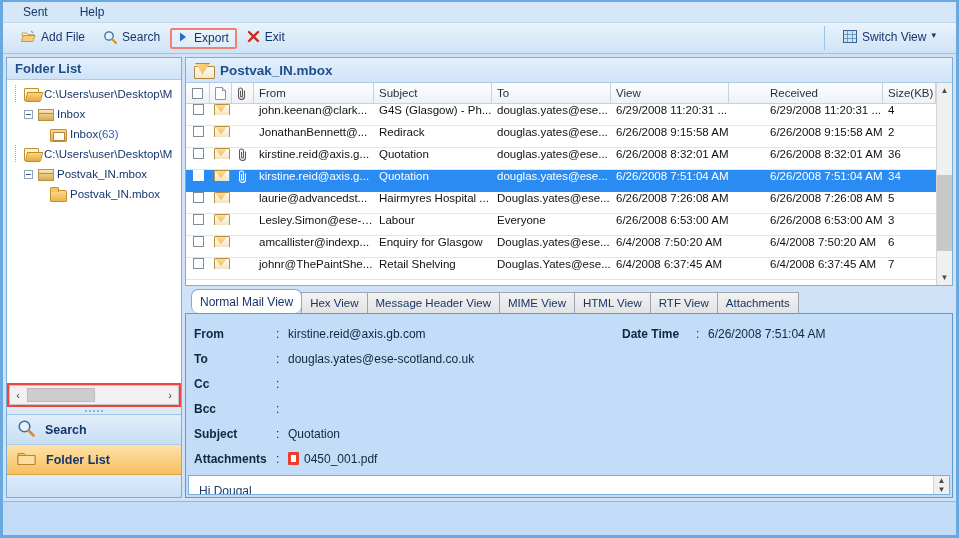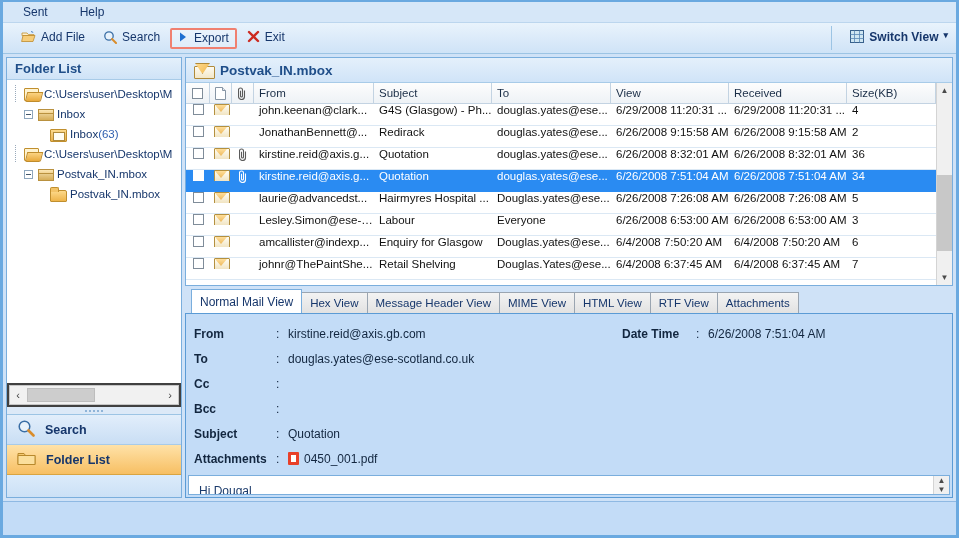--- a/index.html
+++ b/index.html
@@ -35,28 +35,28 @@
   }
   .tb-left { display:flex; align-items:center; padding-left:10px; gap:2px; }
   .tb-btn {
     display:flex; gap:5px;
     padding:3px 7px; color:#16366b; font-size:12px;
     border:1px solid transparent; border-radius:2px; white-space:nowrap;
   }
   .tb-btn.hl { border:2px solid #f08070; background:rgba(255,255,255,.25); padding:1px 6px; }
   .tb-right {
     position:absolute; right:0; top:0; bottom:0;
-    display:flex; align-items:center; padding-right:0;font-weight:bold;
+    display:flex; align-items:center; padding-right:12px;
   }
   .tb-sep { width:1px; align-self:stretch; margin:3px 10px 3px 0; background:#9cc4e4; }
   
   .body { flex:1 1 auto; display:flex; padding:3px; gap:3px; min-height:0; }
   
   .left {
-    width:176px; background:#404040;
+    width:176px; background:#ef4444;
     border:1px solid #7aaedd;
     display:flex; flex-direction:column; flex:0 0 auto;
   }
   .left-title {
     height:22px; background:linear-gradient(#e4f0fb,#cfe3f7);
     border-bottom:1px solid #a8cbe8;
     display:flex; align-items:center; padding-left:8px;
     font-weight:bold; font-size:13px; color:#1f4e89;
   }
   .tree { flex:1 1 auto; padding:4px 0 0 4px; overflow:hidden; background:#fff; }
@@ -170,21 +170,21 @@
   .row { display:flex; height:22px; align-items:flex-start; border-bottom:1px solid #dbe8f4; font-size:11.5px; color:#111; }
   .row.sel { background:#2a8bf2; color:#fff; border-bottom-color:#2a8bf2; }
   .row .c { padding-left:5px; overflow:hidden; white-space:nowrap; text-overflow:ellipsis; }
   .c-chk { width:24px; flex:0 0 24px; display:flex; align-items:center; justify-content:center; padding:0 !important; }
   .c-ico { width:22px; flex:0 0 22px; display:flex; align-items:center; justify-content:center; padding:0 !important;}
   .c-clip { width:22px; flex:0 0 22px; display:flex; align-items:center; justify-content:center; padding:0 !important;}
   .c-from { width:120px; flex:0 0 120px; }
   .c-subj { width:118px; flex:0 0 118px; }
   .c-to   { width:119px; flex:0 0 119px; }
   .c-sent { width:118px; flex:0 0 118px; }
-  .c-recv { width:118px; flex:0 0 118px; }
+  .c-recv { width:118px; flex:0 0 118px;margin-left:36px; }
   .c-size { flex:1 1 auto; }
   .cb { width:11px; height:11px; border:1px solid #7f8c99; background:#fff; display:block; }
   .row.sel .cb { border-color:#fff; }
   .mini-env { width:14px; height:11px; position:relative; display:block; }
   .mini-env::before {
     content:""; position:absolute; left:0; top:0; width:14px; height:11px;
     background:linear-gradient(#fffdf5,#f0e2bd); border:1px solid #b4903f; border-radius:1px;
   }
   .mini-env::after {
     content:""; position:absolute; left:1px; top:1px; width:12px; height:7px;
@@ -201,21 +201,21 @@
   .vscroll .vtrack { flex:1 1 auto; position:relative; }
   .vscroll .vthumb { position:absolute; left:0; right:0; top:45%; height:44%; background:#c8c8c8; }
   
   .preview { flex:1 1 auto; display:flex; flex-direction:column; min-height:0; }
   .tabs { display:flex; align-items:flex-end; height:24px; flex:0 0 auto; padding-left:6px; }
   .tab {
     height:21px; display:flex; align-items:center; padding:0 8px;
     background:linear-gradient(#f3f3f3,#e2e2e2); border:1px solid #9aa5b1;
     border-bottom:none; font-size:11.5px; color:#16366b; margin-right:-1px;
   }
-  .tab.active { height:24px; background:#fff; font-size:12px; border-color:#7aaedd; position:relative; z-index:2; }
+  .tab.active { height:24px; background:#fff; font-size:12px; border-color:#7aaedd; position:relative; z-index:2;border-radius:7px; }
   .msgbox {
     flex:1 1 auto; background:#c3dcf7; border:1px solid #5b9bd5;
     display:flex; flex-direction:column; min-height:0; position:relative;
   }
   .fields { padding:7px 0 0 8px; }
   .frow { display:flex; height:25px; align-items:center; font-size:12px; color:#12263f; }
   .flabel { width:82px; font-weight:bold; flex:0 0 82px; }
   .fcolon { width:12px; flex:0 0 12px; }
   .fval { flex:1 1 auto; white-space:nowrap; }
   .dtwrap { position:absolute; right:0; top:7px; width:330px; display:flex; align-items:center; height:25px; font-size:12px; color:#12263f;}

